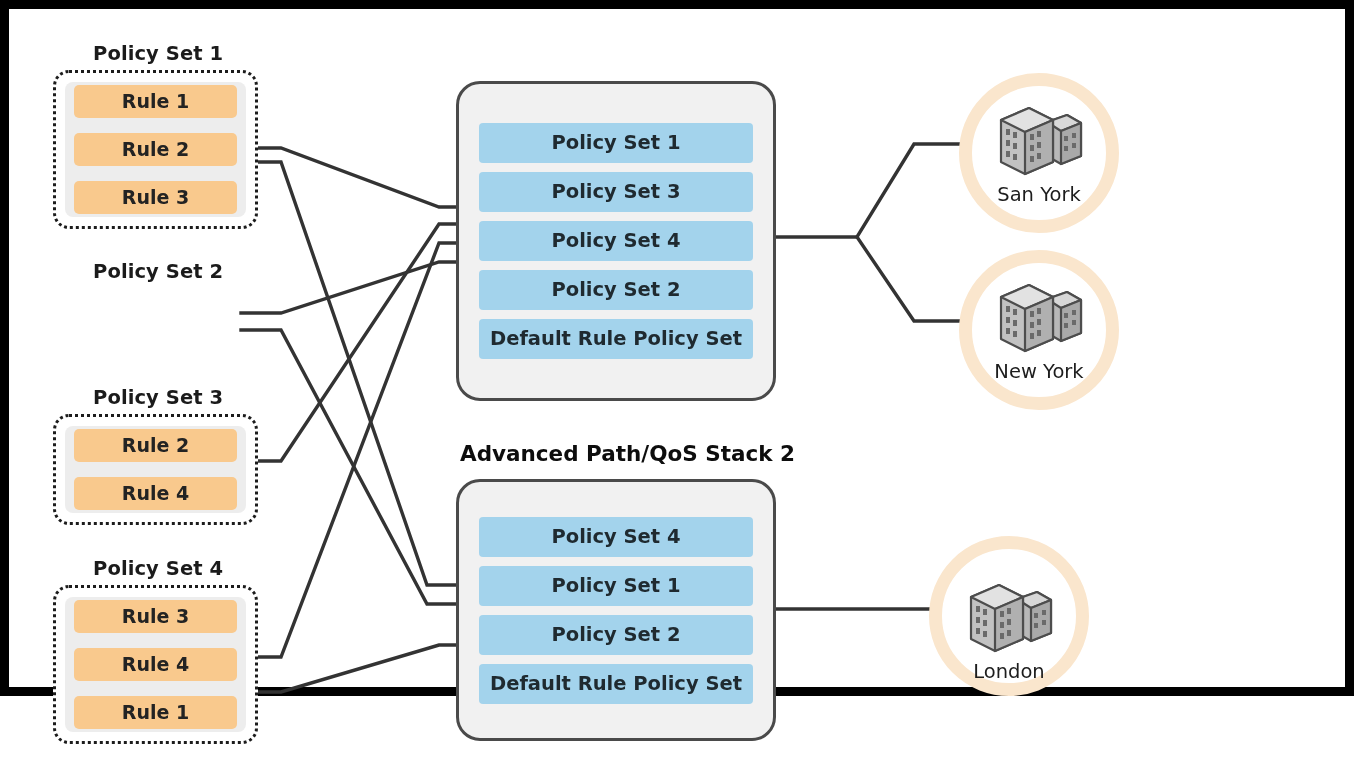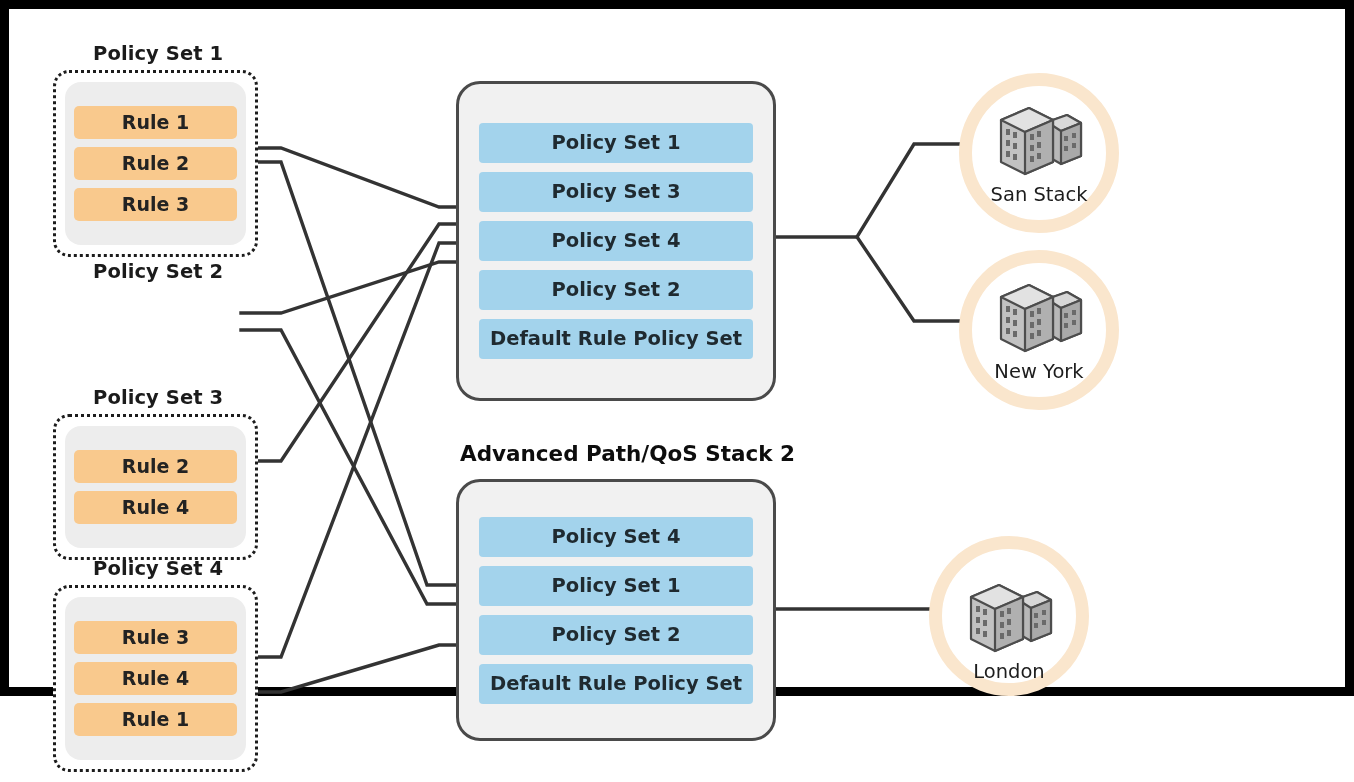--- a/index.html
+++ b/index.html
@@ -11,22 +11,22 @@
   #canvas{position:absolute;inset:0;}
 
   
   #wires{position:absolute;left:0;top:0;width:1336px;height:764px;pointer-events:none;}
   #wires path,#wires line{fill:none;stroke:#333333;stroke-width:3.4;
         stroke-linecap:square;stroke-linejoin:miter;}
 
   
   .pset{position:absolute;box-sizing:border-box;
         border:3.5px dotted #1c1c1c;border-radius:16px;padding:9px;background:#ffffff;}
-  .pset-inner{background:#ededed;border-radius:16px;padding:24px 9px;
-        display:flex;flex-direction:column;gap:8px;}
+  .pset-inner{background:#ededed;border-radius:8px;padding:3px 9px;
+        display:flex;flex-direction:column;gap:15px;}
   .pset-title{position:absolute;font-weight:bold;font-size:19.5px;color:#1b1b1b;
         white-space:nowrap;letter-spacing:.1px;}
   .rule{background:#f9c98d;border-radius:5px;height:33px;line-height:33px;
         text-align:center;font-weight:bold;font-size:19px;color:#232323;}
 
   
   .stack{position:absolute;box-sizing:border-box;background:#f1f1f1;
         border:3px solid #4a4a4a;border-radius:24px;padding:14px 20px;
         display:flex;flex-direction:column;justify-content:center;gap:9px;}
   .stack-title{position:absolute;font-weight:bold;font-size:21.5px;color:#0d0d0d;
@@ -140,21 +140,21 @@
           <rect x="39" y="45" width="4" height="6"></rect>
             <rect x="46" y="42" width="4" height="6"></rect>
           <rect x="39" y="56" width="4" height="6"></rect>
             <rect x="46" y="53" width="4" height="6"></rect>
           <rect x="73" y="36" width="4" height="5"></rect>
             <rect x="81" y="33" width="4" height="5"></rect>
           <rect x="73" y="46" width="4" height="5"></rect>
             <rect x="81" y="43" width="4" height="5"></rect>
         </g>
       </svg>
-      <div class="site-label">San Stack</div>
+      <div class="site-label">San York</div>
     </div>
 
     <div class="site" style="left:950px;top:241px;align-items:center;">
       <svg class="site-icon" viewBox="0 0 96 82">
         <g stroke="#4d4d4d" stroke-width="2.2" stroke-linejoin="round">
           <path d="M56 22 L76 15 L90 23 L90 56 L70 64 L56 56 Z" fill="#b8b8b8"></path>
           <path d="M56 22 L76 15 L90 23 L70 31 Z" fill="#d8d8d8"></path>
           <path d="M70 31 L90 23 L90 56 L70 64 Z" fill="#a9a9a9"></path>
           <path d="M10 20 L38 8 L62 20 L62 62 L34 74 L10 62 Z" fill="#c2c2c2"></path>
           <path d="M10 20 L38 8 L62 20 L34 32 Z" fill="#e2e2e2"></path>

